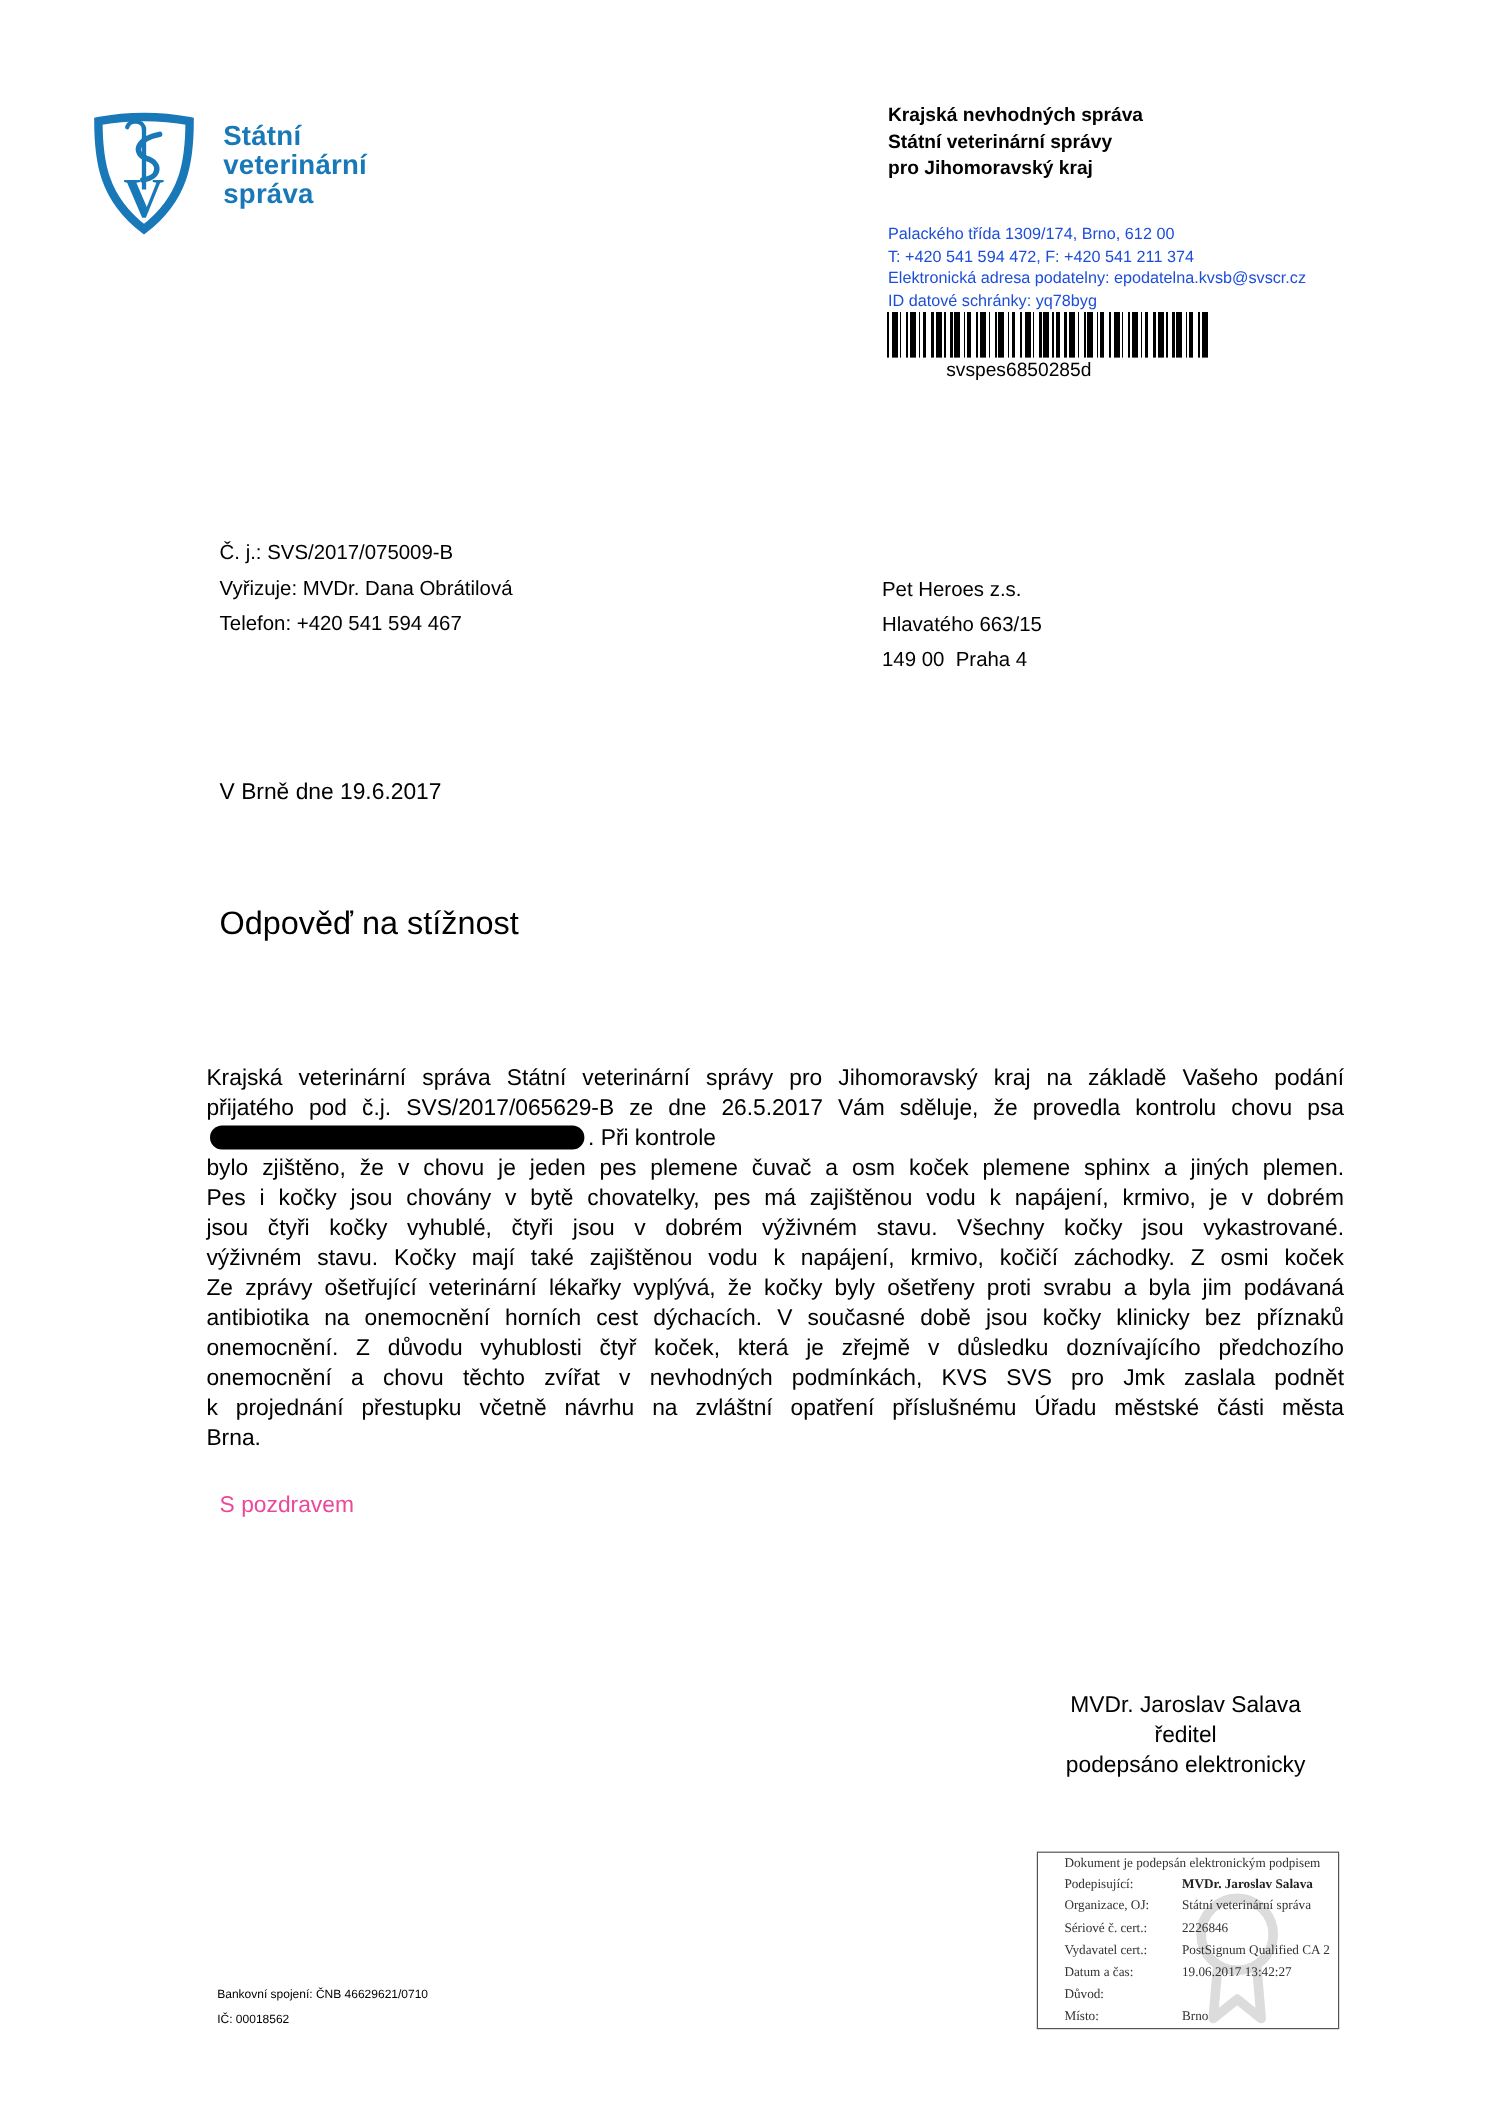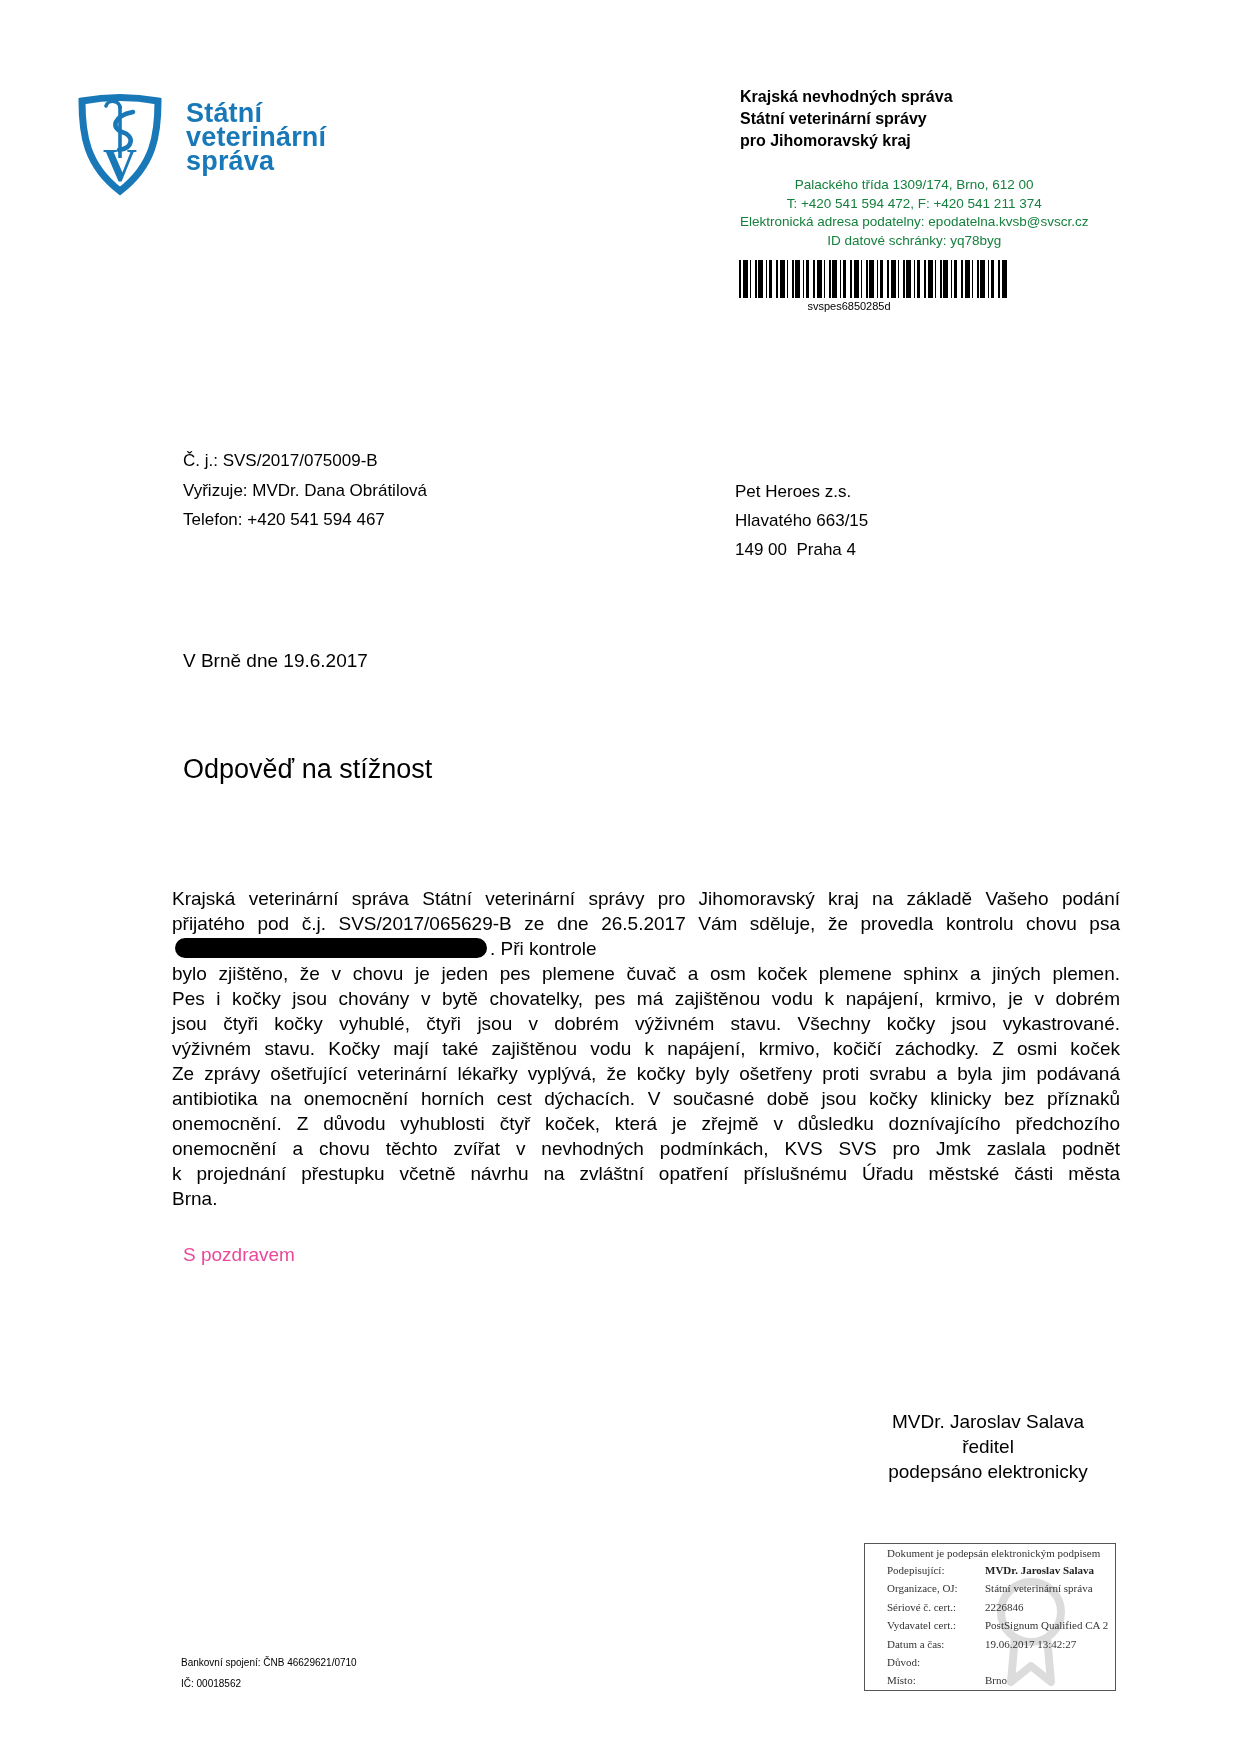--- a/index.html
+++ b/index.html
@@ -5,35 +5,35 @@
   html,body { margin:0; padding:0; background:#888; }
   .page {
     position:relative; width:1240px; height:1754px; margin:0 auto;
     background:#ffffff; overflow:hidden;
     font-family:"Liberation Sans", sans-serif; color:#111;
   }
   
   .logo-shield { position:absolute; left:77px; top:92px; width:86px; height:104px; }
   .logo-text {
     position:absolute; left:186px; top:101px;
-    font-size:27px; line-height:24px; font-weight:bold; letter-spacing:0.2px;
+    font-size:23px; line-height:24px; font-weight:bold; letter-spacing:0.2px;
   }
   
   .org-block { position:absolute; left:740px; top:86px; font-size:16px; font-weight:bold; line-height:22px; color:#000; }
-  .contact-block { position:absolute; left:740px; top:176px; font-size:13.5px; line-height:18.5px; color:#15803d;text-align:center; }
+  .contact-block { position:absolute; left:740px; top:186px; font-size:13.5px; line-height:18.5px; color:#1d4ed8; }
   
   .barcode {
     position:absolute; left:739px; top:260px; width:270px; height:38px;
     background:repeating-linear-gradient(90deg,
       #000 0 2px, #fff 2px 4px, #000 4px 9px, #fff 9px 11px,
       #000 11px 12px, #fff 12px 16px, #000 16px 18px, #fff 18px 19px,
       #000 19px 24px, #fff 24px 27px, #000 27px 28px, #fff 28px 30px,
       #000 30px 33px, #fff 33px 37px);
   }
-  .barcode-caption { position:absolute; left:739px; top:300px; width:220px; text-align:center; font-size:11px; color:#000; }
+  .barcode-caption { position:absolute; left:739px; top:300px; width:220px; text-align:center; font-size:16px; color:#000; }
   
   .ref-block { position:absolute; left:183px; top:446px; font-size:17px; line-height:29.5px; color:#000; }
   .recipient-block { position:absolute; left:735px; top:477px; font-size:17px; line-height:29px; color:#000; }
   .recipient-block .line, .ref-block .line { white-space:pre; }
   
   .dateline { position:absolute; left:183px; top:650px; font-size:19px; color:#000; }
   .subject { position:absolute; left:183px; top:754px; font-size:27px; color:#000; }
   
   .body-text { position:absolute; left:172px; top:886px; width:948px; font-size:19px; line-height:25px; color:#000; }
   .body-line { text-align:justify; text-align-last:justify; white-space:normal; }

